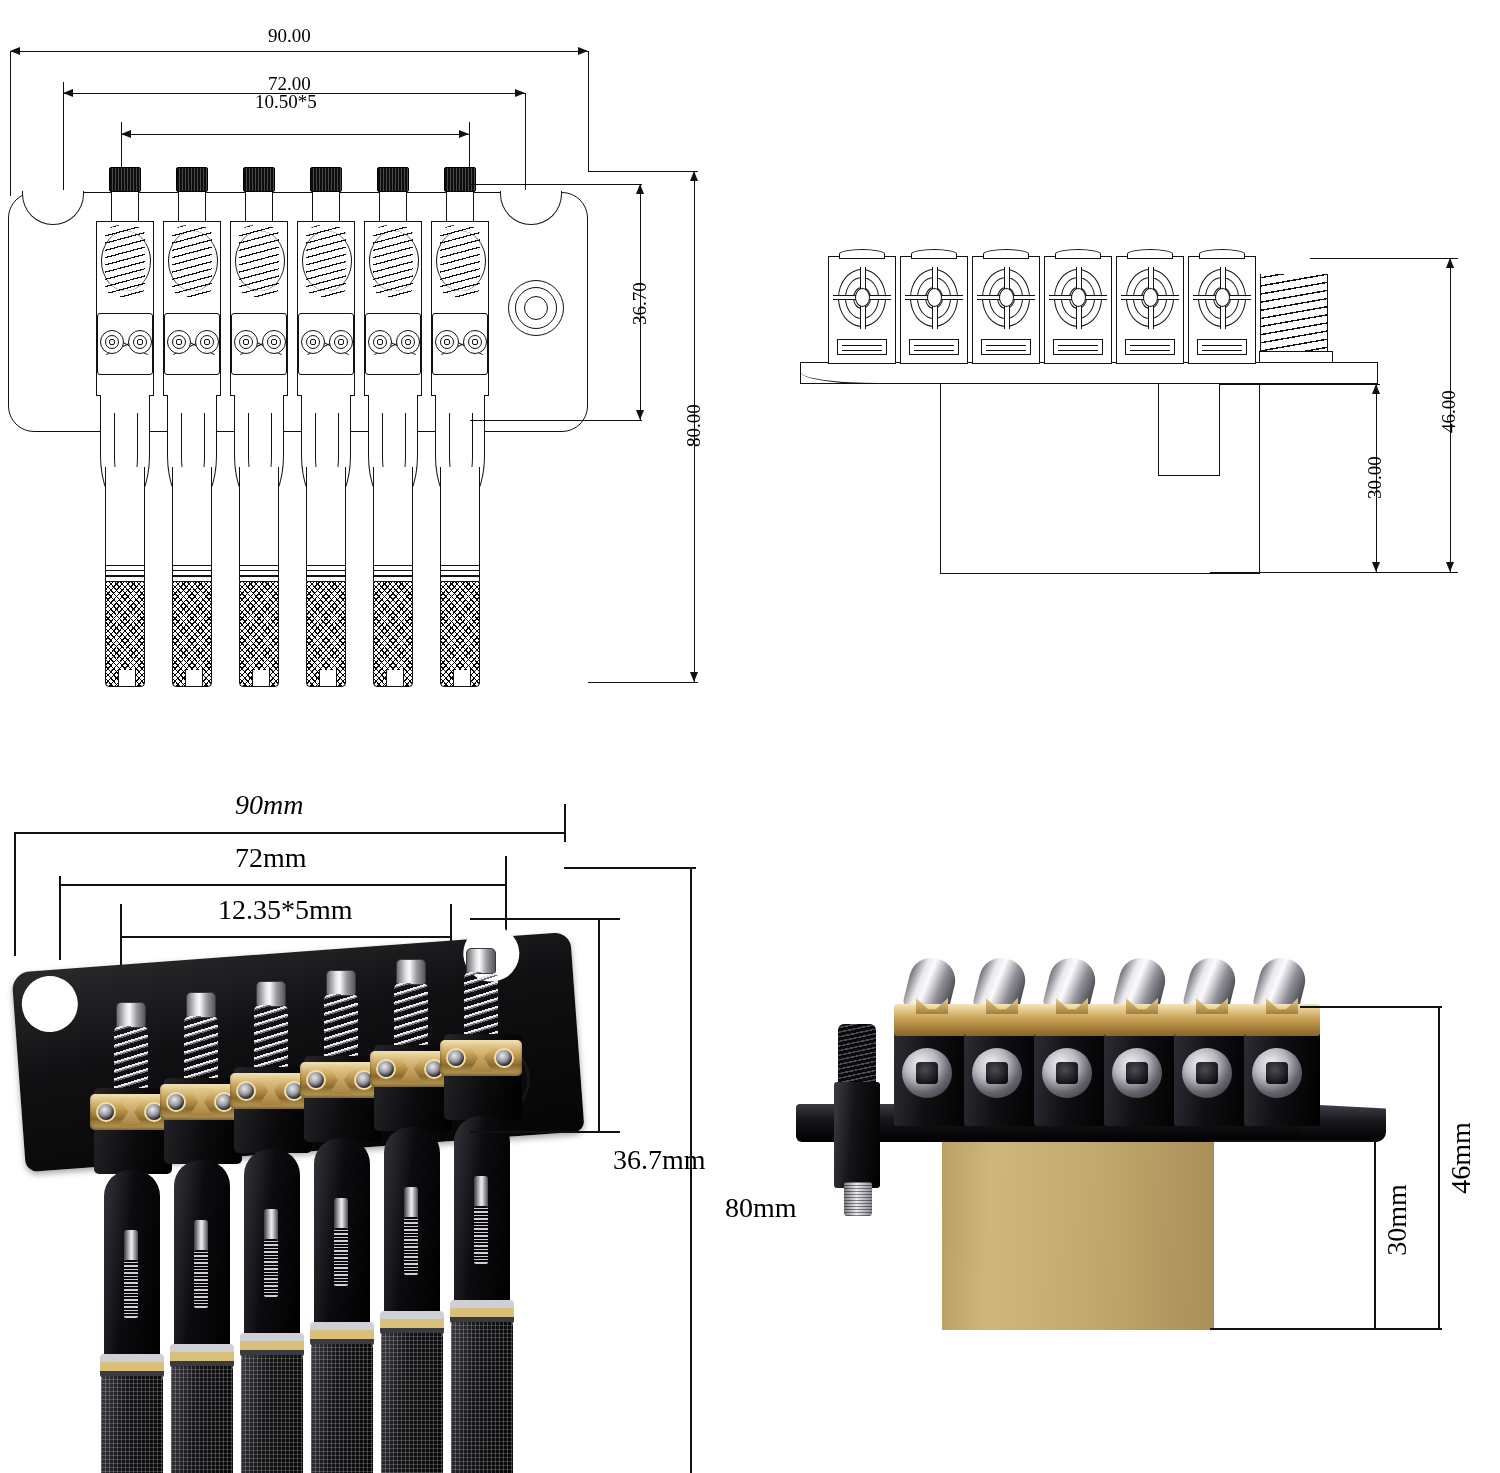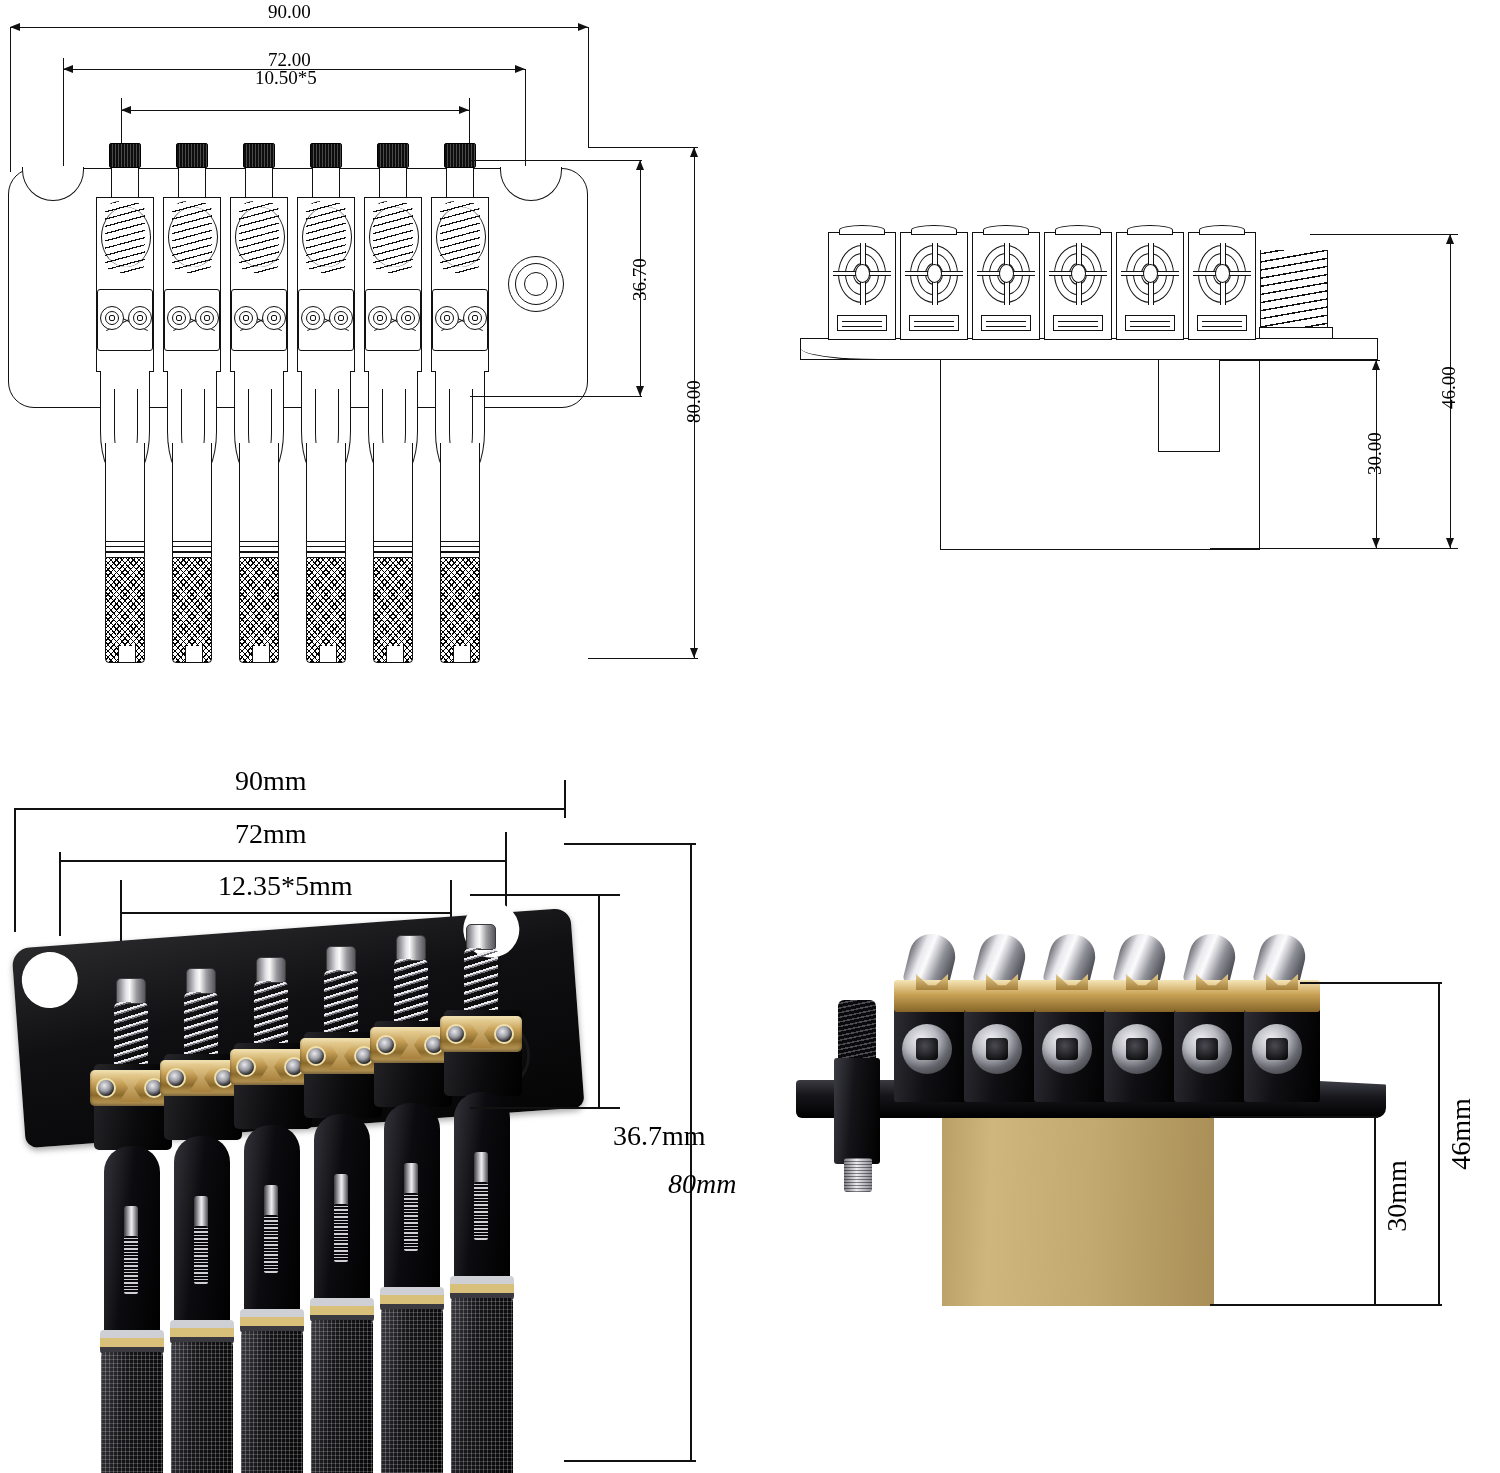--- a/index.html
+++ b/index.html
@@ -42,21 +42,21 @@
 
   .arrowL, .arrowR, .arrowU, .arrowD {
     position: absolute; width: 0; height: 0;
   }
   .arrowL { border-top: 4px solid transparent; border-bottom: 4px solid transparent; border-right: 10px solid #111; }
   .arrowR { border-top: 4px solid transparent; border-bottom: 4px solid transparent; border-left: 10px solid #111; }
   .arrowU { border-left: 4px solid transparent; border-right: 4px solid transparent; border-bottom: 10px solid #111; }
   .arrowD { border-left: 4px solid transparent; border-right: 4px solid transparent; border-top: 10px solid #111; }
 
   
-  .panel { position: absolute; }
+  .panel { position: absolute; margin-top: 24px; }
 
   
   #cad-top { left: 0; top: 0; width: 740px; height: 700px; }
 
   .cad-baseplate {
     position: absolute;
     left: 8px; top: 168px;
     width: 580px; height: 240px;
     border: 1.6px solid #111;
     border-radius: 26px;
@@ -647,21 +647,21 @@
 
     <div class="hline" style="left:430px; top:150px; width:160px;"></div>
     <div class="vline" style="left:586px; top:150px; height:188px;"></div>
     <div class="arrowU" style="left:582px; top:150px;"></div>
     <div class="arrowD" style="left:582px; top:328px;"></div>
     <div class="dimtext cad rot" style="left:554px; top:234px; width:60px; text-align:center;">30.00</div>
   </div>
 
   <div class="panel" id="photo-top">
 
-    <div class="dimtext photo" style="left:235px; top:-133px;">90mm</div>
+    <div class="dimtext photo" style="left:235px; top:-133px;font-style:italic;">90mm</div>
     <div class="hline t2" style="left:14px; top:-92px; width:552px;"></div>
     <div class="vline t2" style="left:14px; top:-92px; height:124px;"></div>
     <div class="vline t2" style="left:564px; top:-120px; height:38px;"></div>
 
     <div class="dimtext photo" style="left:235px; top:-80px;">72mm</div>
     <div class="hline t2" style="left:59px; top:-40px; width:448px;"></div>
     <div class="vline t2" style="left:59px; top:-48px; height:84px;"></div>
     <div class="vline t2" style="left:505px; top:-68px; height:220px;"></div>
 
     <div class="dimtext photo" style="left:218px; top:-28px;">12.35*5mm</div>
@@ -767,21 +767,21 @@
     </div>
 
     <div class="hline t2" style="left:470px; top:-6px; width:150px;"></div>
     <div class="hline t2" style="left:470px; top:207px; width:150px;"></div>
     <div class="vline t2" style="left:598px; top:-6px; height:213px;"></div>
     <div class="dimtext photo" style="left:613px; top:222px;">36.7mm</div>
 
     <div class="hline t2" style="left:564px; top:-57px; width:132px;"></div>
     <div class="hline t2" style="left:564px; top:560px; width:132px;"></div>
     <div class="vline t2" style="left:690px; top:-57px; height:617px;"></div>
-    <div class="dimtext photo" style="left:668px; top:270px;font-style:italic;">80mm</div>
+    <div class="dimtext photo" style="left:725px; top:270px;">80mm</div>
   </div>
 
   <div class="panel" id="photo-side">
 
     <div class="ps-goldblock"></div>
     <div class="ps-base"></div>
     <div class="ps-stud">
       <div class="thread"></div>
       <div class="shank"></div>
       <div class="tipknurl"></div>

